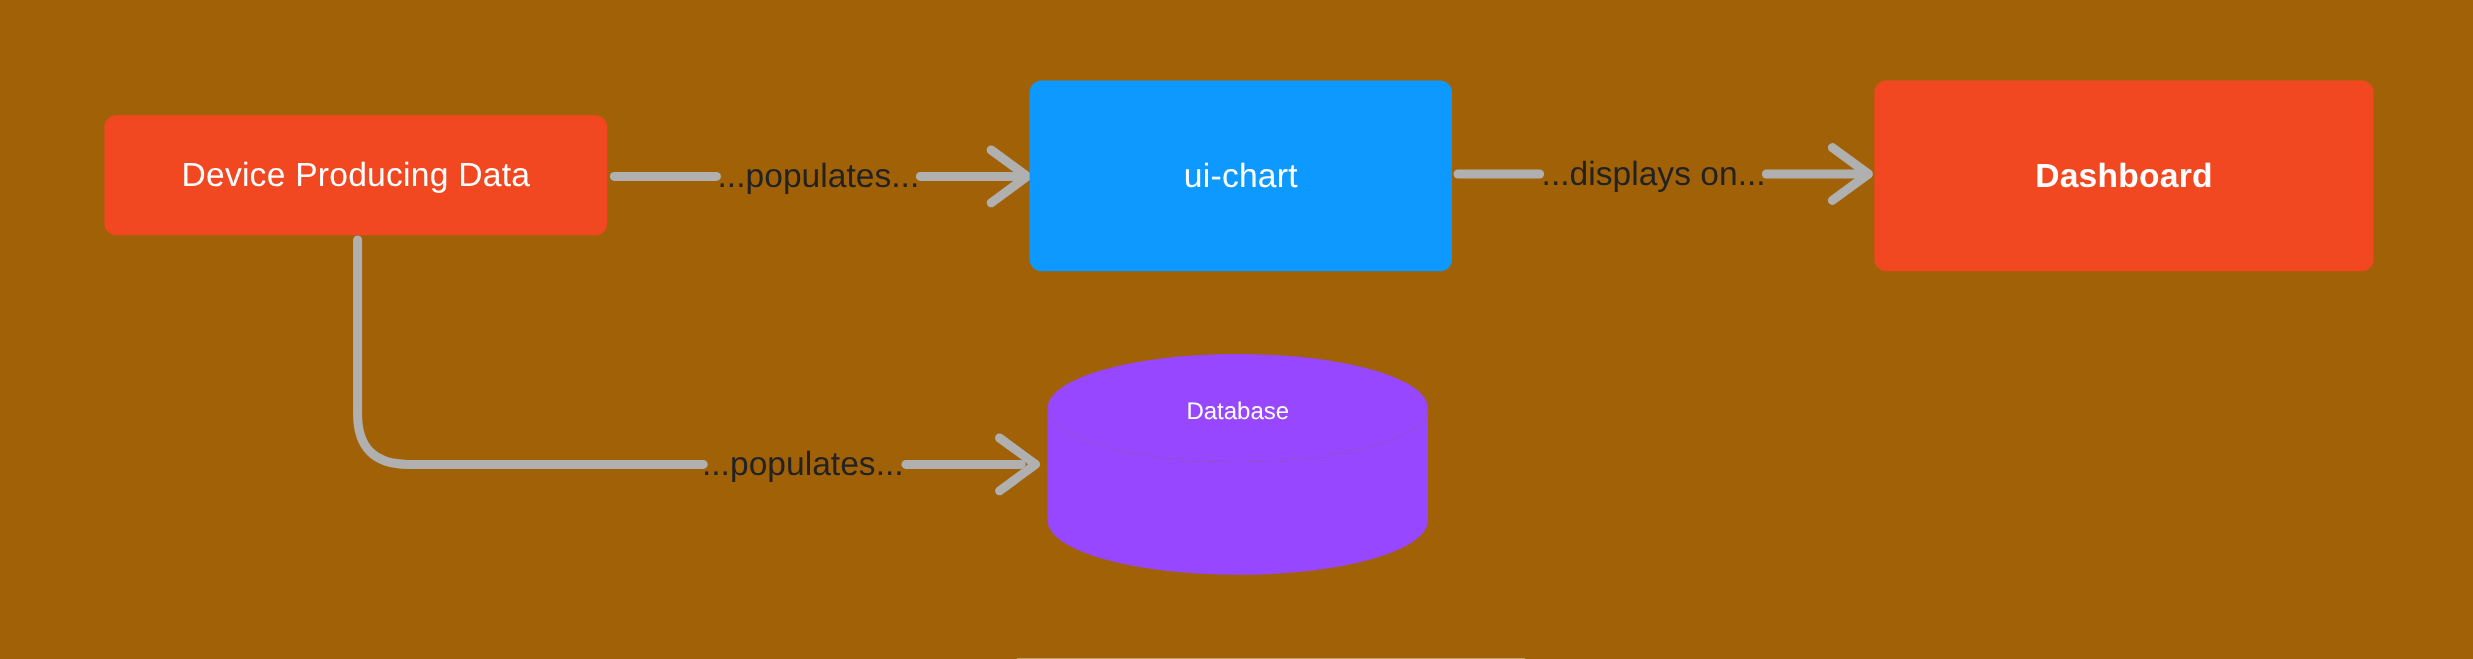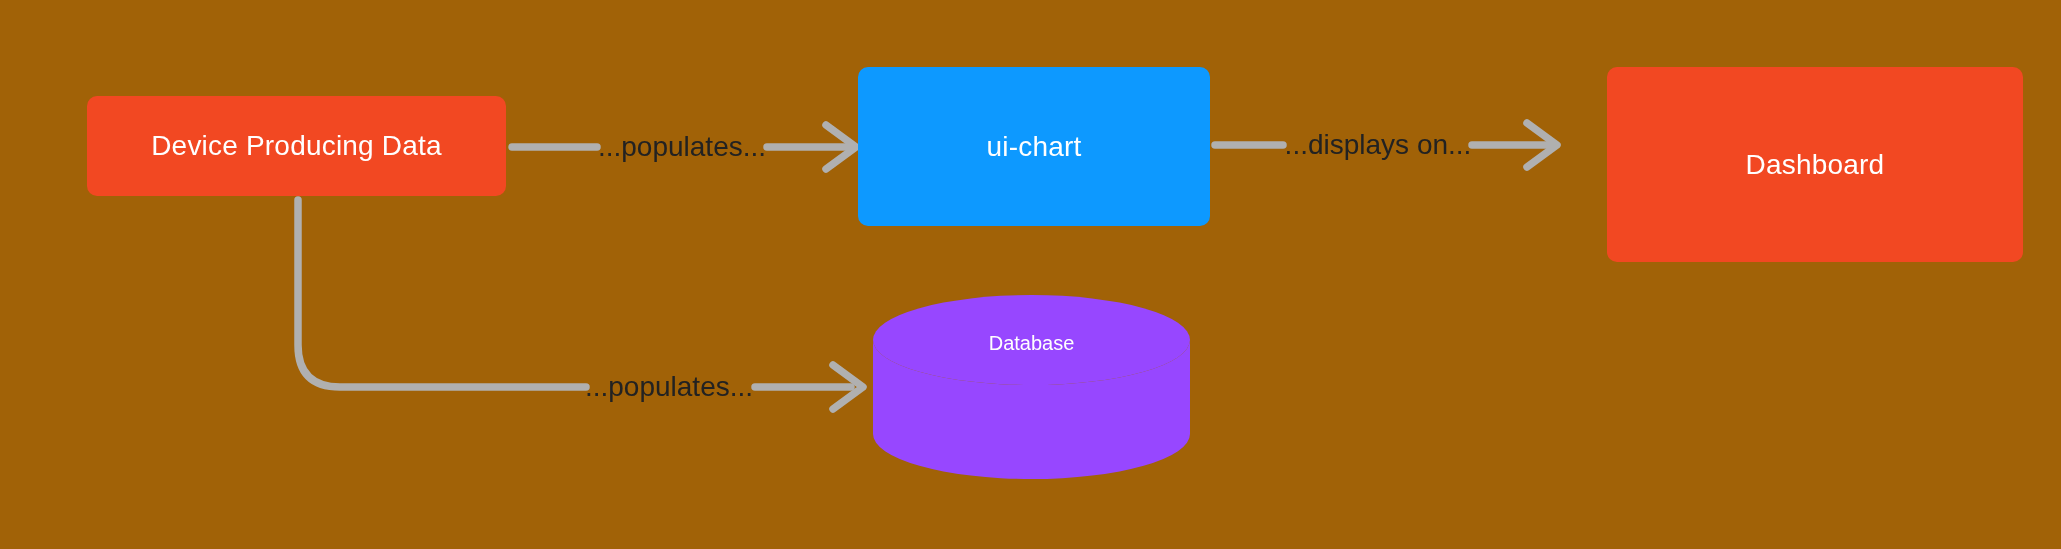--- a/index.html
+++ b/index.html
@@ -30,21 +30,21 @@
     justify-content: center;
     text-align: center;
     color: #ffffff;
     border-radius: 10px;
     font-size: 28px;
     font-weight: 500;
     letter-spacing: 0.2px;
   }
   .node-device   { left: 87px;   top: 96px; width: 419px; height: 100px; }
   .node-uichart  { left: 858px;  top: 67px; width: 352px; height: 159px; }
-  .node-dashboard{ left: 1607px; top: 67px; width: 416px; height: 195px; flex-direction: column; line-height: 48px; }
+  .node-dashboard{ left: 1562px; top: 67px; width: 416px; height: 159px; flex-direction: column; line-height: 48px; font-weight: bold; }
   .db-label {
     position: absolute;
     left: 873px; top: 317px; width: 317px; height: 52px;
     display: flex; align-items: center; justify-content: center;
     color: #ffffff; font-size: 20px; font-weight: 500;
   }
   .edge-label {
     position: absolute;
     transform: translate(-50%, -50%);
     font-size: 28px;

